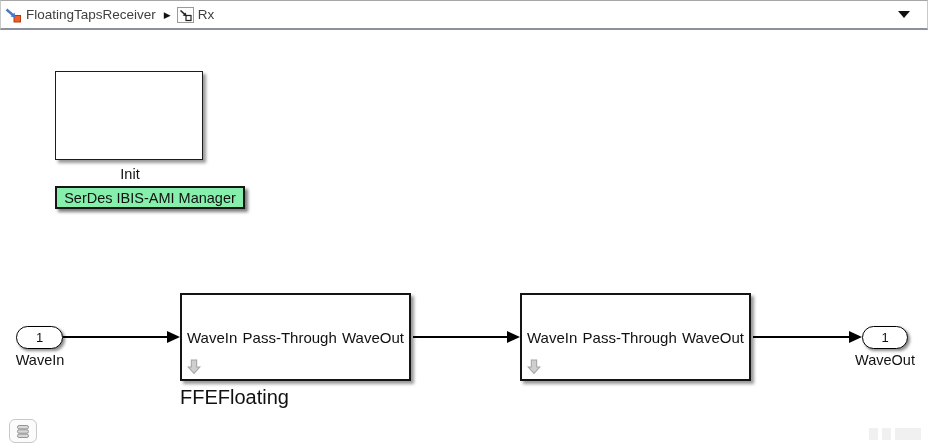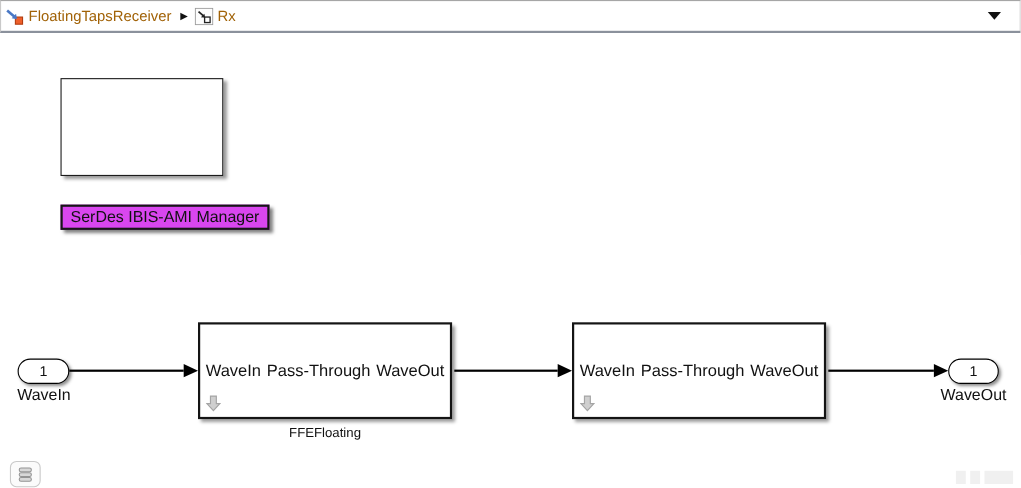--- a/index.html
+++ b/index.html
@@ -14,37 +14,37 @@
   #bar {
     position:absolute; left:0; top:0; width:928px; height:30px;
     background:#ffffff;
     border-top:1px solid #a6a6a6;
     border-left:1px solid #c9c9c9;
     border-right:1px solid #c9c9c9;
     border-bottom:2px solid #8b919c;
     display:flex; align-items:center; padding:0 4px;
   }
   .crumb { display:flex; align-items:center; gap:4px; cursor:default; }
-  .crumb-label { font-size:13.5px; color:#a16207; white-space:nowrap; }
+  .crumb-label { font-size:13.5px; color:#404040; white-space:nowrap; }
   .crumb-sep { font-size:9px; margin:0 6px 0 8px; color:#111; }
   .icon16 { width:17px; height:16px; display:inline-block; }
   #bar-dropdown { margin-left:auto; margin-right:13px; width:0; height:0;
     border-left:6px solid transparent; border-right:6px solid transparent;
     border-top:7px solid #111; cursor:pointer; }
   
   #canvas { position:absolute; left:0; top:30px; width:928px; height:414px; background:#fff; }
   .blk-shadow { box-shadow:3px 3px 3px rgba(0,0,0,0.40); }
   
   #init-block { position:absolute; left:55px; top:41px; width:148px; height:89px;
     background:#fff; border:1.5px solid #1c1c1c; }
   #init-label { position:absolute; left:55px; top:136px; width:150px; text-align:center;
     font-size:14.5px; }
   
   #manager-button { position:absolute; left:55px; top:156px; width:190px; height:23px;
-    background:#d946ef; border:2px solid #161616;
+    background:#86efac; border:2px solid #161616;
     display:flex; align-items:center; justify-content:center;
     font-size:14.5px; white-space:nowrap; cursor:pointer;
     box-shadow:3px 3px 3px rgba(0,0,0,0.50); }
   
   .port { position:absolute; height:23px; background:#fff;
     border:1.5px solid #000; border-radius:12px;
     display:flex; align-items:center; justify-content:center;
     font-size:13px; box-shadow:2px 2px 3px rgba(0,0,0,0.45); cursor:pointer; }
   #inport  { left:16px;  top:296px; width:47px; }
   #outport { left:862px; top:296px; width:46px; }
@@ -52,21 +52,21 @@
   #inport-label  { left:2px;   top:322px; width:76px; }
   #outport-label { left:847px; top:322px; width:76px; }
   
   .sysblock { position:absolute; top:263px; width:231px; height:88px;
     background:#fff; border:2px solid #141414; cursor:pointer; }
   #ffe-block { left:180px; }
   #dfe-block { left:520px; }
   .sysblock .ports-row { display:flex; height:100%; align-items:center;
     justify-content:space-between; padding:0 5px; font-size:15px; white-space:nowrap; }
   .variant-badge { position:absolute; left:5px; bottom:4px; width:14px; height:16px; }
-  .block-name { position:absolute; top:356px; width:231px; text-align:center; font-size:12px; }
+  .block-name { position:absolute; top:356px; width:231px; text-align:left; font-size:20px; }
   #ffe-name { left:180px; }
   #dfe-name { left:520px; }
   
   .wire { position:absolute; height:2px; background:#000; cursor:pointer; }
   #wire-1 { left:63px;  top:306px; width:104px; }
   #wire-2 { left:413px; top:306px; width:94px;  }
   #wire-3 { left:753px; top:306px; width:96px;  }
   .arrowhead { position:absolute; width:0; height:0; top:301px;
     border-top:6px solid transparent; border-bottom:6px solid transparent;
     border-left:13px solid #000; }
@@ -106,20 +106,21 @@
         <polygon points="5.6,8.6 9.6,9.2 8.8,5.4" fill="#222"></polygon>
       </svg>
       <span class="crumb-label">Rx</span>
     </div>
     <div id="bar-dropdown"></div>
   </div>
 
   <div id="canvas">
 
     <div id="init-block" class="blk-shadow"></div>
+    <div id="init-label">Init</div>
 
     <div id="manager-button">
       <span>SerDes IBIS-AMI Manager</span>
     </div>
 
     <div id="inport" class="port">
       <span>1</span>
     </div>
     <div id="inport-label" class="port-label">WaveIn</div>
 

